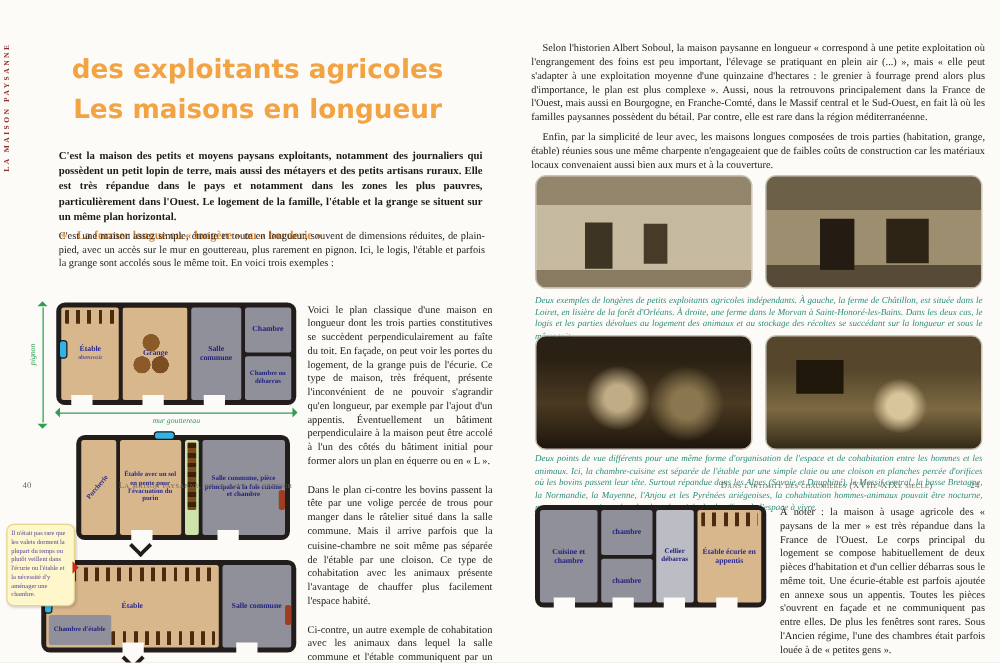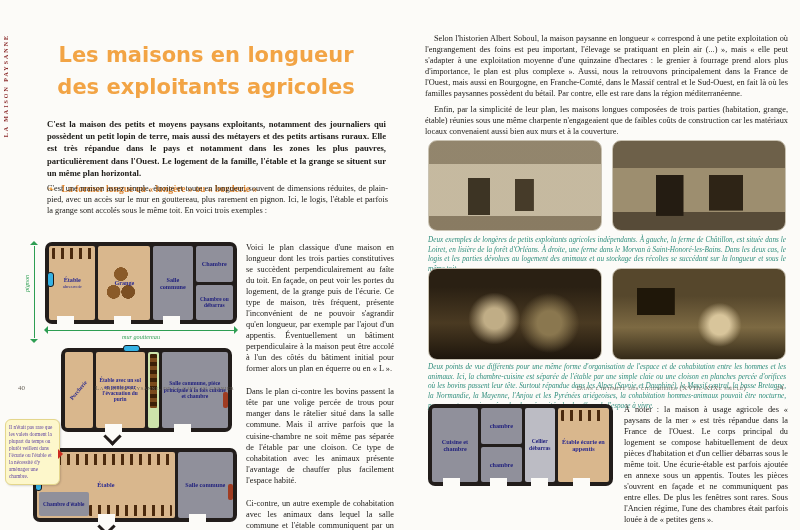--- a/index.html
+++ b/index.html
@@ -100,22 +100,22 @@
 </head>
 <body>
 
 <div class="spread">
 
   <div class="page page-left">
 
     <div class="spine">LA MAISON PAYSANNE</div>
 
     <div class="title">
+      <div>des exploitants agricoles</div>
       <div>Les maisons en longueur</div>
-      <div>des exploitants agricoles</div>
     </div>
 
     <p class="intro">C'est la maison des petits et moyens paysans exploitants, notamment des journaliers qui possèdent un petit lopin de terre, mais aussi des métayers et des petits artisans ruraux. Elle est très répandue dans le pays et notamment dans les zones les plus pauvres, particulièrement dans l'Ouest. Le logement de la famille, l'étable et la grange se situent sur un même plan horizontal.</p>
 
     <div class="sectionrow">
       <span class="section-marker">❧</span>
       <span class="section-heading">La former longue ou « longère » ou « borderie »</span>
     </div>
 
     <p class="para para-intro">C'est une maison assez simple, étroite et toute en longueur, souvent de dimensions réduites, de plain-pied, avec un accès sur le mur en gouttereau, plus rarement en pignon. Ici, le logis, l'étable et parfois la grange sont accolés sous le même toit. En voici trois exemples :</p>
@@ -219,21 +219,21 @@
     </div>
 
     <div class="pagefoot foot-num-l">40</div>
     <div class="pagefoot foot-text-l">La maison paysanne, de la cave au grenier</div>
   </div>
 
   <div class="page page-right">
 
     <div class="rp-text">
       <p class="para">Selon l'historien Albert Soboul, la maison paysanne en longueur « correspond à une petite exploitation où l'engrangement des foins est peu important, l'élevage se pratiquant en plein air (...) », mais « elle peut s'adapter à une exploitation moyenne d'une quinzaine d'hectares : le grenier à fourrage prend alors plus d'importance, le plan est plus complexe ». Aussi, nous la retrouvons principalement dans la France de l'Ouest, mais aussi en Bourgogne, en Franche-Comté, dans le Massif central et le Sud-Ouest, en fait là où les familles paysannes possèdent du bétail. Par contre, elle est rare dans la région méditerranéenne.</p>
-      <p class="para">Enfin, par la simplicité de leur plan, les maisons longues composées de trois parties (habitation, grange, étable) réunies sous une même charpente n'engageaient que de faibles coûts de construction car les matériaux locaux convenaient aussi bien aux murs et à la couverture.</p>
+      <p class="para">Enfin, par la simplicité de leur avec, les maisons longues composées de trois parties (habitation, grange, étable) réunies sous une même charpente n'engageaient que de faibles coûts de construction car les matériaux locaux convenaient aussi bien aux murs et à la couverture.</p>
     </div>
 
     <div class="photorow" style="top:140px; height:91px;">
       <div class="photo ph1"></div>
       <div class="photo ph2"></div>
     </div>
     <p class="caption" style="top:236px;">Deux exemples de longères de petits exploitants agricoles indépendants. À gauche, la ferme de Châtillon, est située dans le Loiret, en lisière de la forêt d'Orléans. À droite, une ferme dans le Morvan à Saint-Honoré-les-Bains. Dans les deux cas, le logis et les parties dévolues au logement des animaux et au stockage des récoltes se succédant sur la longueur et sous le même toit.</p>
 
     <div class="photorow" style="top:268px; height:92px;">
       <div class="photo ph3"></div>

